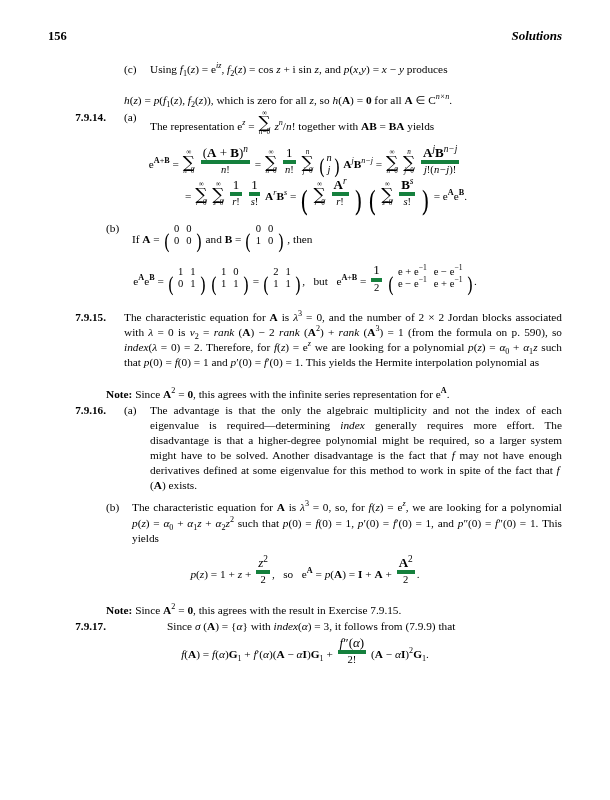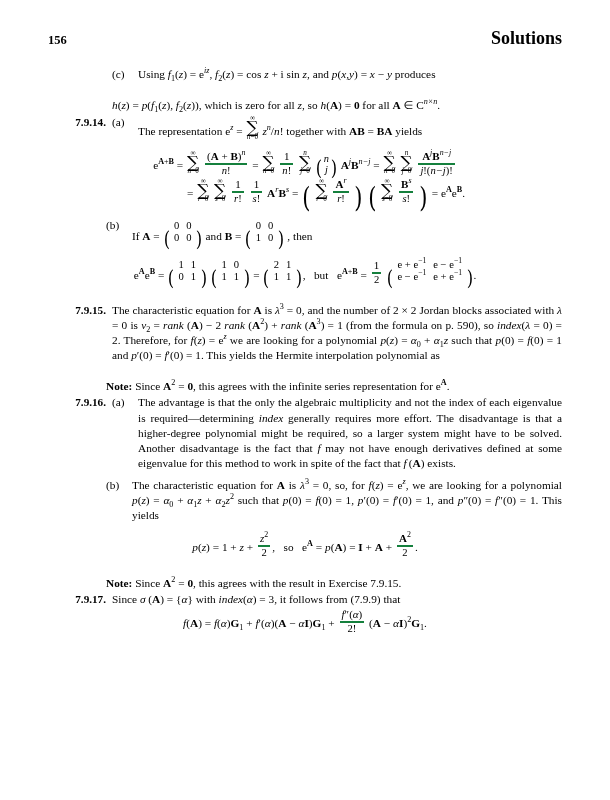--- a/index.html
+++ b/index.html
@@ -23,39 +23,39 @@
   }
   .header {
     display: flex;
     justify-content: space-between;
     align-items: baseline;
     font-weight: bold;
     font-size: 12.5px;
     margin-bottom: 18px;
   }
   .header .pageno { font-size: 12.5px; }
-  .header .title { font-size: 18px; }
+  .header .title { font-size: 13px; font-style: italic; }
 
   .body {
     font-size: 11.3px;
     line-height: 1.34;
     text-align: justify;
   }
 
   
   .prob {
     display: flex;
     align-items: flex-start;
     margin-top: 2px;
   }
   .prob .lbl {
     flex: 0 0 58px;
     font-weight: bold;
     text-align: right;
-    padding-right: 6px;
+    padding-right: 18px;
     white-space: nowrap;
     font-size: 11.2px;
   }
   .prob .content { flex: 1 1 auto; }
 
   .para {
     margin: 0;
     text-indent: 0;
   }
 
@@ -97,21 +97,21 @@
   .sum .top { display: block; font-size: 7.2px; line-height: 1; margin-bottom: -1px; }
   .sum .sig { display: block; font-size: 17px; line-height: 0.78; font-family: "DejaVu Serif", serif; }
   .sum .bot { display: block; font-size: 7.2px; line-height: 1; margin-top: -1px; }
 
   .frac {
     display: inline-block;
     vertical-align: -0.46em;
     text-align: center;
     margin: 0 2px;
   }
-  .frac .num { display: block; padding: 0 2px; border-bottom: 2px solid #15803d; line-height: 1.18; font-size: 11px;}
+  .frac .num { display: block; padding: 0 2px; border-bottom: 4px solid #15803d; line-height: 1.18; font-size: 13px;}
   .frac .den { display: block; padding: 0 2px; line-height: 1.18; font-size: 10.6px;}
 
   .binom {
     display: inline-block;
     vertical-align: -0.42em;
     text-align: center;
     margin: 0 1px;
   }
   .binom .col { display: inline-block; }
   .binom .r { display: block; line-height: 1.1; font-size: 10.4px; }
@@ -371,21 +371,21 @@
       <span class="mi">p</span>(<span class="mi">z</span>) = 1 + <span class="mi">z</span> +
       <span class="frac"><span class="num"><span class="mi">z</span><sup>2</sup></span><span class="den">2</span></span>, &nbsp;&nbsp;so&nbsp;&nbsp;
       <span class="mr">e</span><sup><span class="mb">A</span></sup> = <span class="mi">p</span>(<span class="mb">A</span>) = <span class="mb">I</span> + <span class="mb">A</span> +
       <span class="frac"><span class="num"><span class="mb">A</span><sup>2</sup></span><span class="den">2</span></span>.
     </div>
 
     <div class="hang note">
       <b>Note:</b> Since <span class="mb">A</span><sup>2</sup> = <span class="mb">0</span>, this agrees with the result in Exercise 7.9.15.
     </div>
 
-    <div class="prob" style="margin-top:1px;">
+    <div class="prob" style="margin-top:1px;gap:43px;">
       <div class="lbl">7.9.17.</div>
       <div class="content">
         <div class="para">
           Since <span class="mi">σ</span> (<span class="mb">A</span>) = {<span class="mi">α</span>} with <span class="mi">index</span>(<span class="mi">α</span>) = 3, it follows from (7.9.9) that
         </div>
       </div>
     </div>
 
     <div class="eq" style="margin-top:1px;">
       <span class="mi">f</span>(<span class="mb">A</span>) = <span class="mi">f</span>(<span class="mi">α</span>)<span class="mb">G</span><sub>1</sub> + <span class="mi">f</span>′(<span class="mi">α</span>)(<span class="mb">A</span> − <span class="mi">α</span><span class="mb">I</span>)<span class="mb">G</span><sub>1</sub> +

